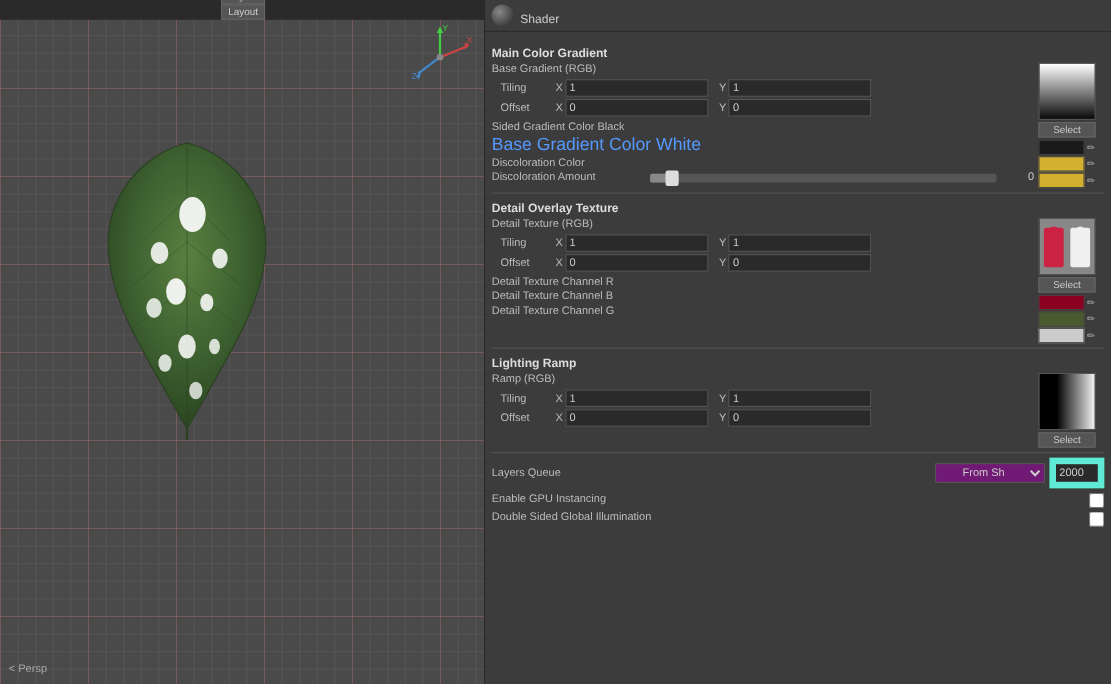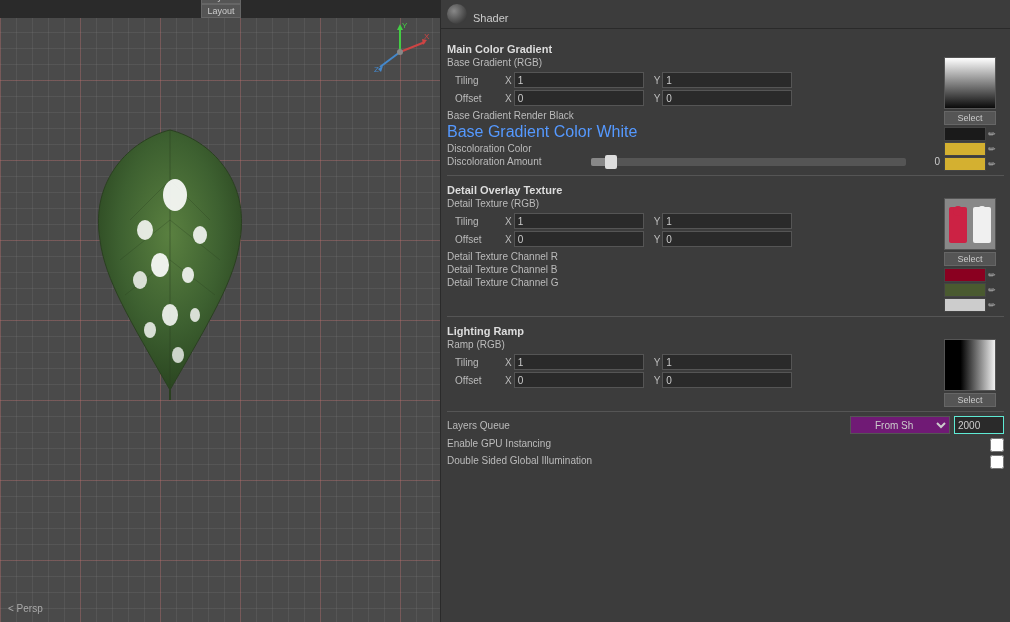--- a/index.html
+++ b/index.html
@@ -283,25 +283,25 @@
       border: 1px solid #555;
       color: #ccc;
       font-size: 10px;
       padding: 1px 20px;
       height: 18px;
       width: 100px;
     }
 
     .render-queue-input {
       background: #2a2a2a;
-      border: 1px solid #5eead4;
+      border: 6px solid #5eead4;
       color: #ccc;
       font-size: 10px;
       width: 50px;
-      height: 18px;
+      height: 28px;
       padding: 1px 3px;
       margin-left: 4px;
     }
 
     
     .checkbox-row {
       display: flex;
       align-items: flex-start;
       margin-bottom: 3px;
     }
@@ -480,21 +480,21 @@
               <div class="field-row">
                 <span class="field-label">Offset</span>
                 <span class="field-axis">X</span>
                 <input class="field-input" type="text" value="0" style="">
                 <span class="field-spacer"></span>
                 <span class="field-axis">Y</span>
                 <input class="field-input" type="text" value="0" style="">
               </div>
 
               <div class="color-row" style="margin-top:4px;">
-                <span class="color-label">Base Gradient Render Black</span>
+                <span class="color-label">Sided Gradient Color Black</span>
               </div>
               <div class="color-row">
                 <a class="color-link">Base Gradient Color White</a>
               </div>
               <div class="color-row">
                 <span class="color-label">Discoloration Color</span>
               </div>
 
               <div class="slider-row">
                 <span class="slider-label">Discoloration Amount</span>

